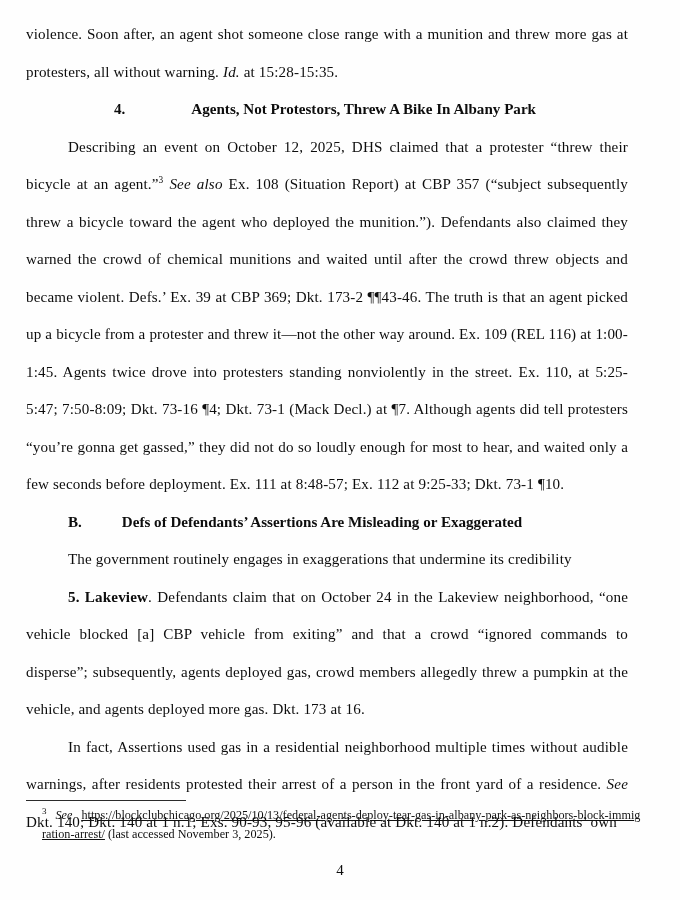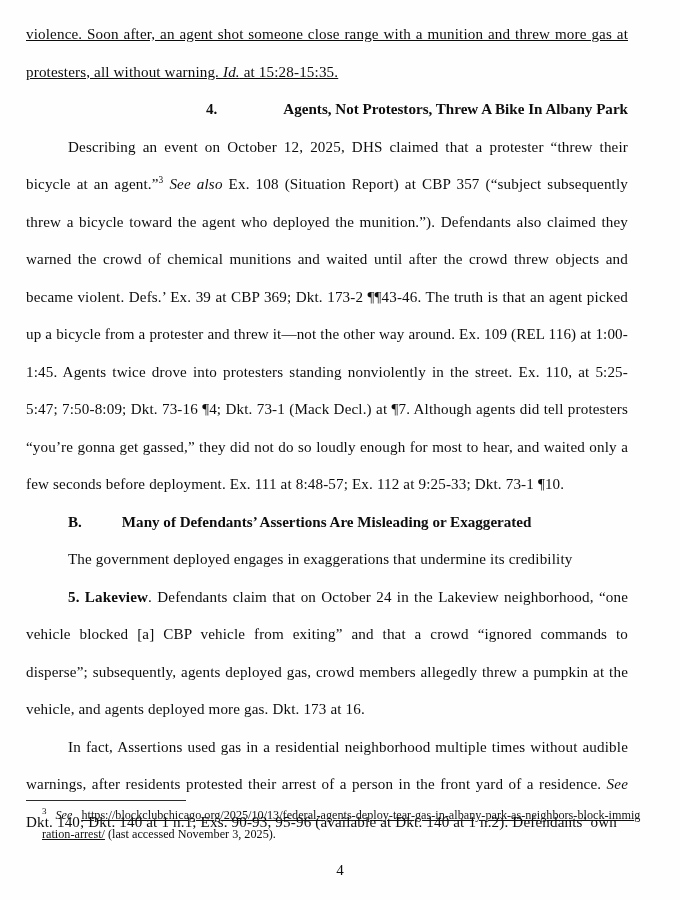--- a/index.html
+++ b/index.html
@@ -34,36 +34,34 @@
   p.para {
     margin: 0;
     font-size: 15.1px;
     line-height: 37.5px;
     text-align: justify;
     text-justify: inter-word;
     letter-spacing: 0.01em;
   }
   p.para.cont {
     text-indent: 0;
-    text-decoration: underline;
   }
   p.para.indent {
     text-indent: 42px;
   }
   .heading {
     margin: 0;
     font-size: 15.1px;
     line-height: 37.5px;
     font-weight: bold;
     text-align: left;
     white-space: pre;
   }
   .h-num-4 {
     padding-left: 88px;
-    text-align: right;
   }
   .h-gap-4 {
     display: inline-block;
     width: 66px;
   }
   .h-num-b {
     padding-left: 42px;
   }
   .h-gap-b {
     display: inline-block;
@@ -131,23 +129,23 @@
 <div id="page">
 
   <div id="body-area">
 
     <p class="para cont"><span>violence. Soon after, an agent shot someone close range with a munition and threw more gas at protesters, all without warning. </span><i>Id.</i><span> at 15:28-15:35.</span></p>
 
     <div class="heading h-num-4"><span>4.</span><span class="h-gap-4"></span><span>Agents, Not Protestors, Threw A Bike In Albany Park</span></div>
 
     <p class="para indent"><span>Describing an event on October 12, 2025, DHS claimed that a protester “threw their bicycle at an agent.”</span><sup>3</sup><span> </span><i>See also</i><span> Ex. 108 (Situation Report) at CBP 357 (“subject subsequently threw a bicycle toward the agent who deployed the munition.”). Defendants also claimed they warned the crowd of chemical munitions and waited until after the crowd threw objects and became violent. Defs.’ Ex. 39 at CBP 369; Dkt. 173-2 ¶¶43-46. The truth is that an agent picked up a bicycle from a protester and threw it—not the other way around. Ex. 109 (REL 116) at 1:00-1:45. Agents twice drove into protesters standing nonviolently in the street. Ex. 110, at 5:25-5:47; 7:50-8:09; Dkt. 73-16 ¶4; Dkt. 73-1 (Mack Decl.) at ¶7. Although agents did tell protesters “you’re gonna get gassed,” they did not do so loudly enough for most to hear, and waited only a few seconds before deployment. Ex. 111 at 8:48-57; Ex. 112 at 9:25-33; Dkt. 73-1 ¶10.</span></p>
 
-    <div class="heading h-num-b"><span>B.</span><span class="h-gap-b"></span><span>Many of Defendants’ Assertions Are Misleading or Exaggerated</span></div>
+    <div class="heading h-num-b"><span>B.</span><span class="h-gap-b"></span><span>Defs of Defendants’ Assertions Are Misleading or Exaggerated</span></div>
 
-    <p class="para indent"><span>The government deployed engages in exaggerations that undermine its credibility</span></p>
+    <p class="para indent"><span>The government routinely engages in exaggerations that undermine its credibility</span></p>
 
     <p class="para indent"><b>5. Lakeview</b><span>. Defendants claim that on October 24 in the Lakeview neighborhood, “one vehicle blocked [a] CBP vehicle from exiting” and that a crowd “ignored commands to disperse”; subsequently, agents deployed gas, crowd members allegedly threw a pumpkin at the vehicle, and agents deployed more gas. Dkt. 173 at 16.</span></p>
 
     <p class="para indent"><span>In fact, Assertions used gas in a residential neighborhood multiple times without audible warnings, after residents protested their arrest of a person in the front yard of a residence. </span><i>See</i><span> Dkt. 140; Dkt. 140 at 1 n.1; Exs. 90-93, 95-96 (available at Dkt. 140 at 1 n.2). Defendants’ own</span></p>
 
   </div>
 
   <div id="footnote-sep"></div>
 
   <div id="footnote"><span class="fn-mark">3</span><span class="sp-wide2"></span><span class="fn-see">See</span><span class="sp-wide2"></span><span class="url">https://blockclubchicago.org/2025/10/13/federal-agents-deploy-tear-gas-in-albany-park-as-neighbors-block-immigration-arrest/</span><span> (last accessed November 3, 2025).</span></div>

